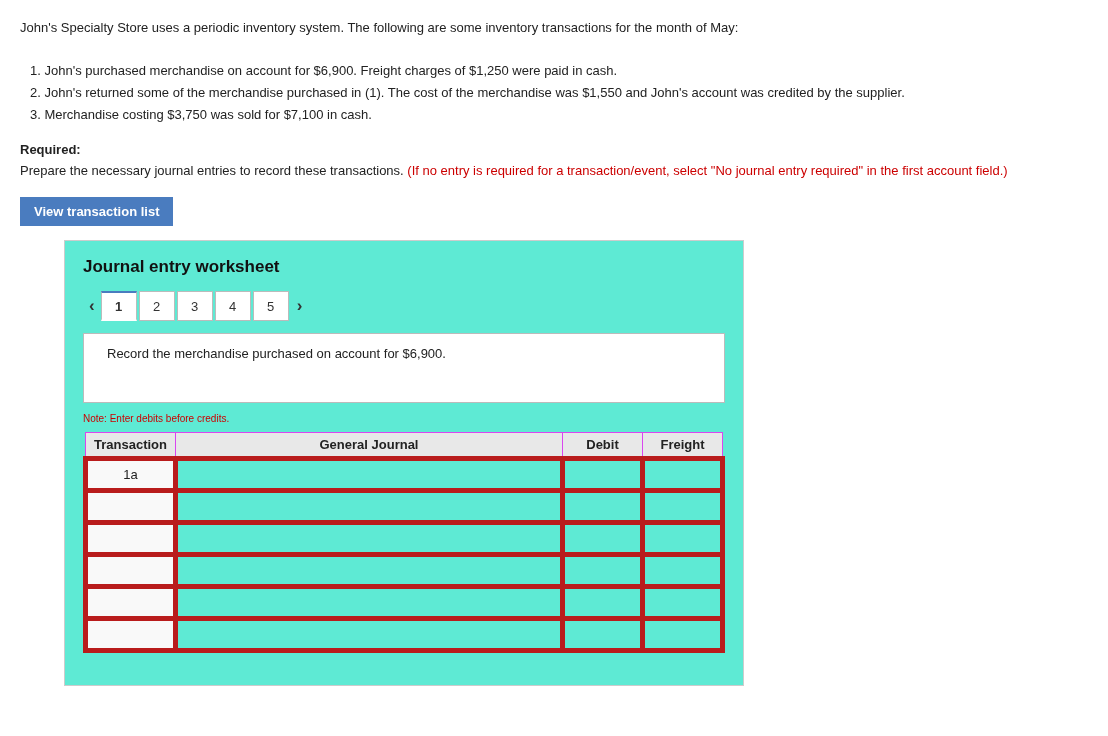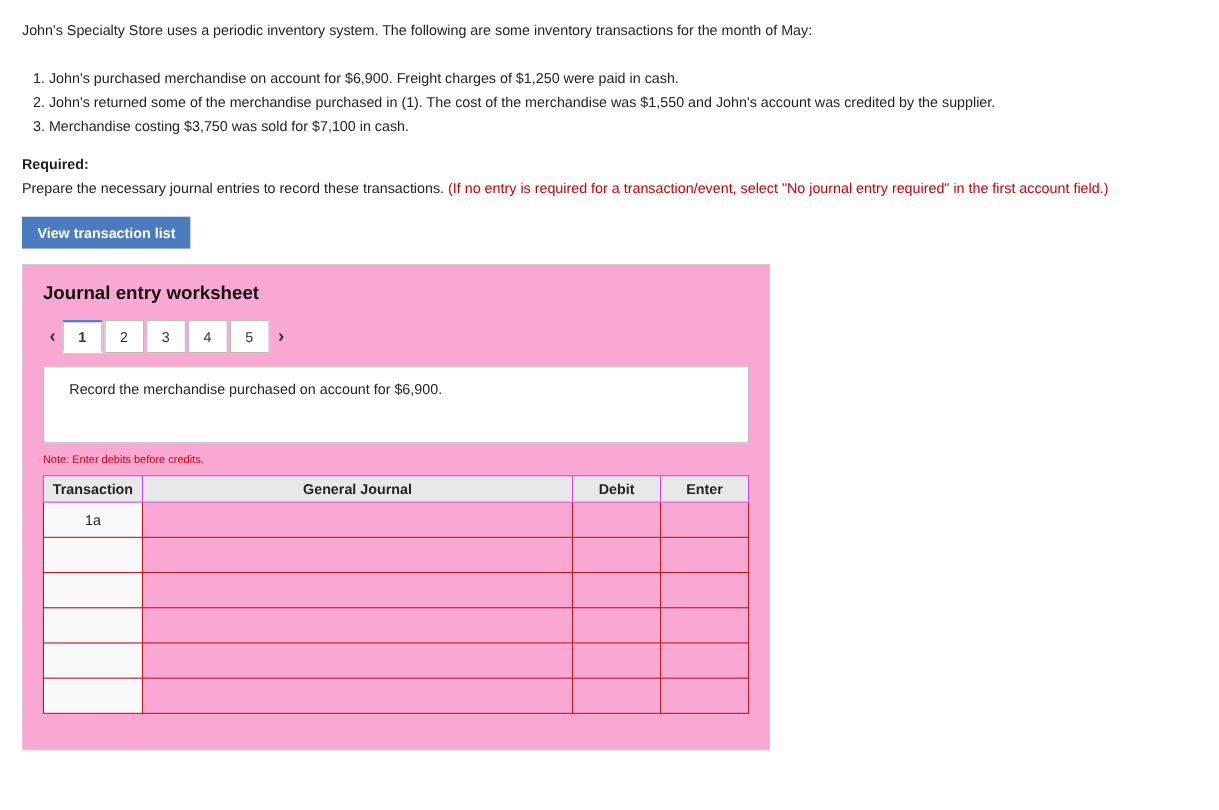--- a/index.html
+++ b/index.html
@@ -35,24 +35,25 @@
       border: none;
       padding: 7px 14px;
       font-size: 13px;
       cursor: pointer;
       margin-bottom: 14px;
       font-weight: bold;
     }
 
     .worksheet-container {
       border: 1px solid #ccc;
-      background: #f9a8d4;
+      background: #5eead4;
       padding: 16px 18px 18px 18px;
       width: 680px;
       min-height: 400px;
+      margin-left: 44px;
     }
     .worksheet-title {
       font-size: 17px;
       font-weight: bold;
       margin-bottom: 14px;
       color: #111;
     }
     .tab-row {
       display: flex;
       align-items: center;
@@ -123,21 +124,21 @@
       width: 90px;
     }
     .journal-table thead td:nth-child(2) {
       text-align: center;
     }
     .journal-table thead td:nth-child(3),
     .journal-table thead td:nth-child(4) {
       width: 80px;
     }
     .journal-table tbody tr td {
-      border: 1px solid #b91c1c;
+      border: 5px solid #b91c1c;
       padding: 0;
       height: 32px;
     }
     .journal-table tbody tr td:first-child {
       text-align: center;
       font-size: 13px;
       padding: 2px 4px;
       background: #f9f9f9;
     }
     .journal-table tbody tr td input {
@@ -213,21 +214,21 @@
   <div class="description-box">Record the merchandise purchased on account for $6,900.</div>
 
   <div class="note-text">Note: Enter debits before credits.</div>
 
   <table class="journal-table">
     <thead>
       <tr>
         <td>Transaction</td>
         <td>General Journal</td>
         <td>Debit</td>
-        <td>Enter</td>
+        <td>Freight</td>
       </tr>
     </thead>
     <tbody>
       <tr class="row-first">
         <td>1a</td>
         <td><input type="text" style=""></td>
         <td><input type="text" style=""></td>
         <td><input type="text" style=""></td>
       </tr>
       <tr>

